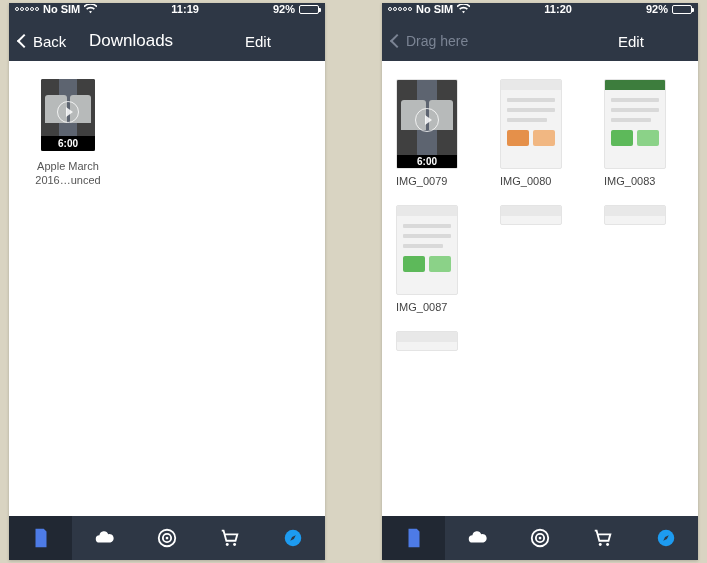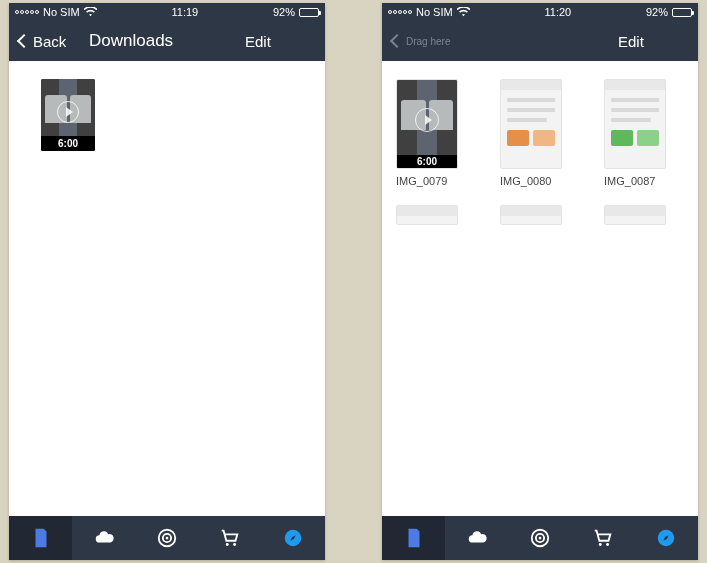--- a/index.html
+++ b/index.html
@@ -21,24 +21,24 @@
   .phone-left { left: 9px; top: 3px; }
   .phone-right{ left: 382px; top: 3px; }
 
   
   .status-bar {
     height: 18px;
     background: #2e3745;
     color: #fff;
     font-size: 11px;
     display: flex;
-    align-items: center;
+    align-items: flex-start;
     padding: 0 6px;
     justify-content: space-between;
-    font-weight: 400;
+    font-weight: 700;
   }
   .status-side { display:flex; align-items:center; gap:4px; }
   .sig-dots { display:flex; gap:1px; }
   .sig-dots span {
     width:4px; height:4px; border:0.5px solid #fff; border-radius:50%;
   }
   .battery {
     width:20px; height:9px; border:1px solid #fff; border-radius:2px;
     position:relative;
   }
@@ -55,21 +55,21 @@
     display:flex;
     align-items:center;
     justify-content: space-between;
     padding: 0 10px;
     font-size: 16px;
   }
   .nav-left, .nav-right { min-width:70px; display:flex; align-items:center; gap:4px;}
   .nav-right { justify-content:flex-start; font-size:15px;}
   .nav-title { font-size:17px; font-weight:400; flex:1; text-align:left;}
   .nav-back-label { font-size:15px; }
-  .nav-drag-label { font-size:10px; color:#7b8494; }
+  .nav-drag-label { font-size:14px; color:#7b8494; }
   .chevron-left {
     width:10px; height:10px;
     border-left:2px solid #fff; border-bottom:2px solid #fff;
     transform: rotate(45deg);
   }
   .chevron-left.dim { border-color:#7b8494; }
 
   
   .content {
     height: 455px;
@@ -250,20 +250,21 @@
       <div class="item-single">
         <div class="thumb-video">
           <div class="stripe"></div>
           <div class="people">
               <span></span>
               <span></span>
             </div>
           <div class="play"></div>
           <div class="dur">6:00</div>
         </div>
+        <div>Apple March 2016…unced</div>
       </div>
     </div>
   </div>
 
   <div class="toolbar-wrap">
     <div class="toolbar">
       <div class="slot sel">
         <svg viewBox="0 0 24 24">
             <path fill="#4d7be6" d="M6 2h9l3 3v17H6Zm2 6h8v1H8Zm0 3h8v1H8Zm0 3h8v1H8Zm0 3h5v1H8Z"></path>
           </svg>
@@ -350,20 +351,31 @@
             <div class="line l1"></div>
             <div class="line l2"></div>
             <div class="line l3"></div>
             <div class="blk"></div>
             <div class="blk blk2"></div>
           </div>
           <div>IMG_0080</div>
         </div>
         <div class="roll-item">
           <div class="roll-thumb shot c-green">
+            <div class="topbar-green"></div>
+            <div class="line l1"></div>
+            <div class="line l2"></div>
+            <div class="line l3"></div>
+            <div class="blk"></div>
+            <div class="blk blk2"></div>
+          </div>
+          <div>IMG_0083</div>
+        </div>
+        <div class="roll-item">
+          <div class="roll-thumb shot c-green">
             <div class="line l1"></div>
             <div class="line l2"></div>
             <div class="line l3"></div>
             <div class="blk"></div>
             <div class="blk blk2"></div>
           </div>
           <div>IMG_0087</div>
         </div>
         <div class="roll-item">
           <div class="roll-thumb shot c-blue" style="height:20px"></div>

